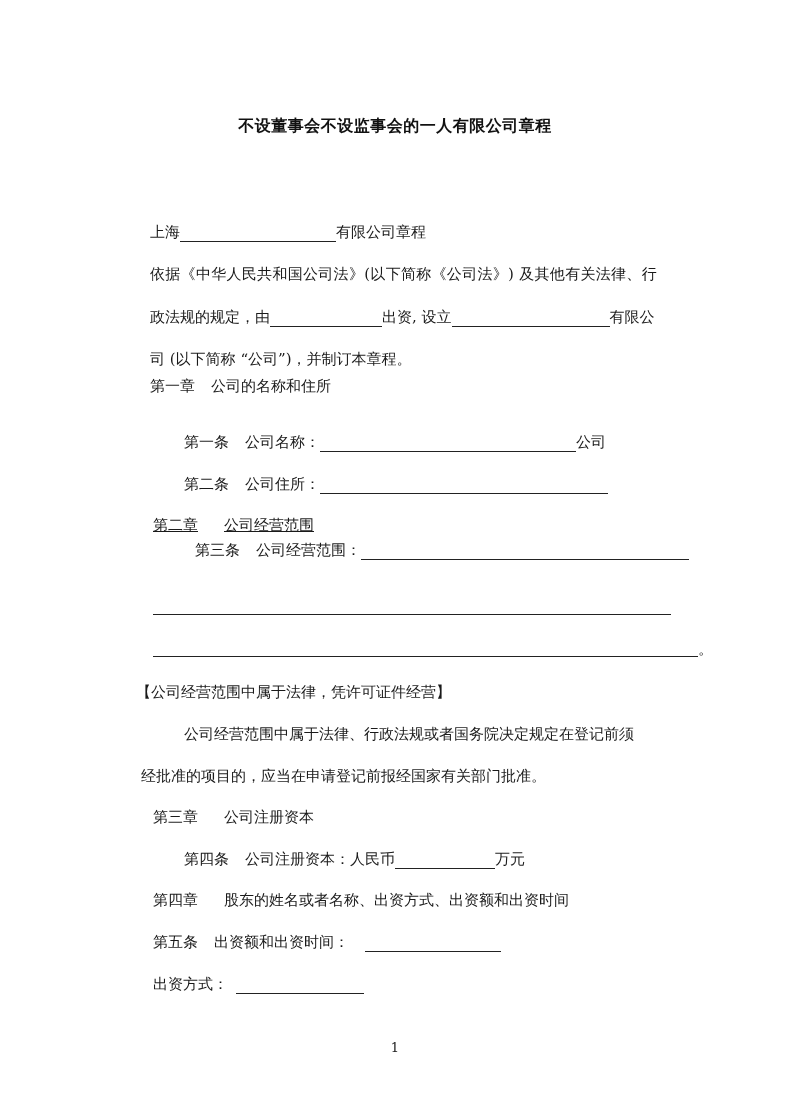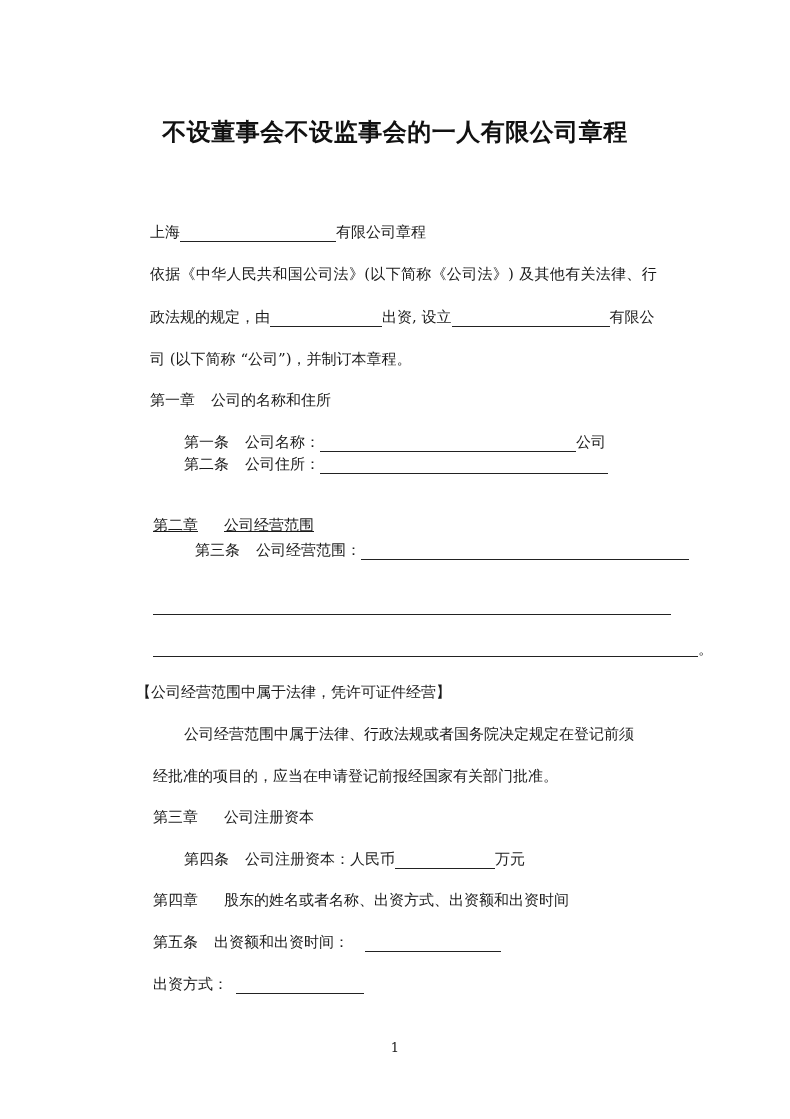--- a/index.html
+++ b/index.html
@@ -4,21 +4,21 @@
   <style>
     html, body { margin: 0; padding: 0; background: #ffffff; }
     body {
       width: 790px; height: 1119px; position: relative; overflow: hidden;
       font-family: "DejaVu Serif", "Liberation Serif", serif;
       color: #1a1a1a;
     }
     .page { position: absolute; left: 0; top: 0; width: 790px; height: 1119px; }
     .title {
       position: absolute; left: 0; width: 790px; top: 116px;
-      text-align: center; font-size: 24px; font-weight: bold; letter-spacing: 0.5px;
+      text-align: center; font-size: 16px; font-weight: bold; letter-spacing: 0.5px;
       color: #111;
     }
     .line {
       position: absolute; font-size: 15px; line-height: 20px; white-space: nowrap;
     }
     .blank {
       display: inline-block; border-bottom: 1px solid #222; height: 16px; vertical-align: bottom;
     }
     .fullblank {
       position: absolute; border-bottom: 1px solid #222; height: 0;
@@ -41,48 +41,48 @@
   </div>
 
   <div class="line" style="left:150px; top:264px; letter-spacing:0.3px;">依据《中华人民共和国公司法》(以下简称《公司法》) 及其他有关法律、行</div>
 
   <div class="line" style="left:150px; top:307px;">
     <span>政法规的规定，由</span><span class="blank" style="width:112px;"></span><span>出资, 设立</span><span class="blank" style="width:158px;"></span><span>有限公</span>
   </div>
 
   <div class="line" style="left:150px; top:349px;">司 (以下简称 “公司”)，并制订本章程。</div>
 
-  <div class="line" style="left:150px; top:390px;">
+  <div class="line" style="left:150px; top:376px;">
     <span>第一章</span><span class="gap" style="width:16px;"></span><span>公司的名称和住所</span>
   </div>
 
   <div class="line" style="left:184px; top:432px;">
     <span>第一条</span><span class="gap" style="width:16px;"></span><span>公司名称：</span><span class="blank" style="width:256px;"></span><span>公司</span>
   </div>
 
-  <div class="line" style="left:184px; top:454px;">
+  <div class="line" style="left:184px; top:474px;">
     <span>第二条</span><span class="gap" style="width:16px;"></span><span>公司住所：</span><span class="blank" style="width:288px;"></span>
   </div>
 
   <div class="line" style="left:153px; top:515px;text-decoration:underline;">
     <span>第二章</span><span class="gap" style="width:26px;"></span><span>公司经营范围</span>
   </div>
 
   <div class="line" style="left:153px; top:540px;margin-left:42px;">
     <span>第三条</span><span class="gap" style="width:16px;"></span><span>公司经营范围：</span><span class="blank" style="width:328px;"></span>
   </div>
 
   <div class="fullblank" style="left:153px; top:614px; width:518px;"></div>
   <div class="fullblank" style="left:153px; top:656px; width:545px;"></div>
   <div class="period" style="left:698px; top:640px;">。</div>
 
   <div class="line" style="left:136px; top:682px;">【公司经营范围中属于法律，凭许可证件经营】</div>
 
   <div class="line" style="left:184px; top:724px;">公司经营范围中属于法律、行政法规或者国务院决定规定在登记前须</div>
-  <div class="line" style="left:153px; top:766px;">经批准的项目的，应当在申请登记前报经国家有关部门批准。</div>
+  <div class="line" style="left:141px; top:766px;">经批准的项目的，应当在申请登记前报经国家有关部门批准。</div>
 
   <div class="line" style="left:153px; top:807px;">
     <span>第三章</span><span class="gap" style="width:26px;"></span><span>公司注册资本</span>
   </div>
 
   <div class="line" style="left:184px; top:849px;">
     <span>第四条</span><span class="gap" style="width:16px;"></span><span>公司注册资本：人民币</span><span class="blank" style="width:100px;"></span><span>万元</span>
   </div>
 
   <div class="line" style="left:153px; top:890px;">

